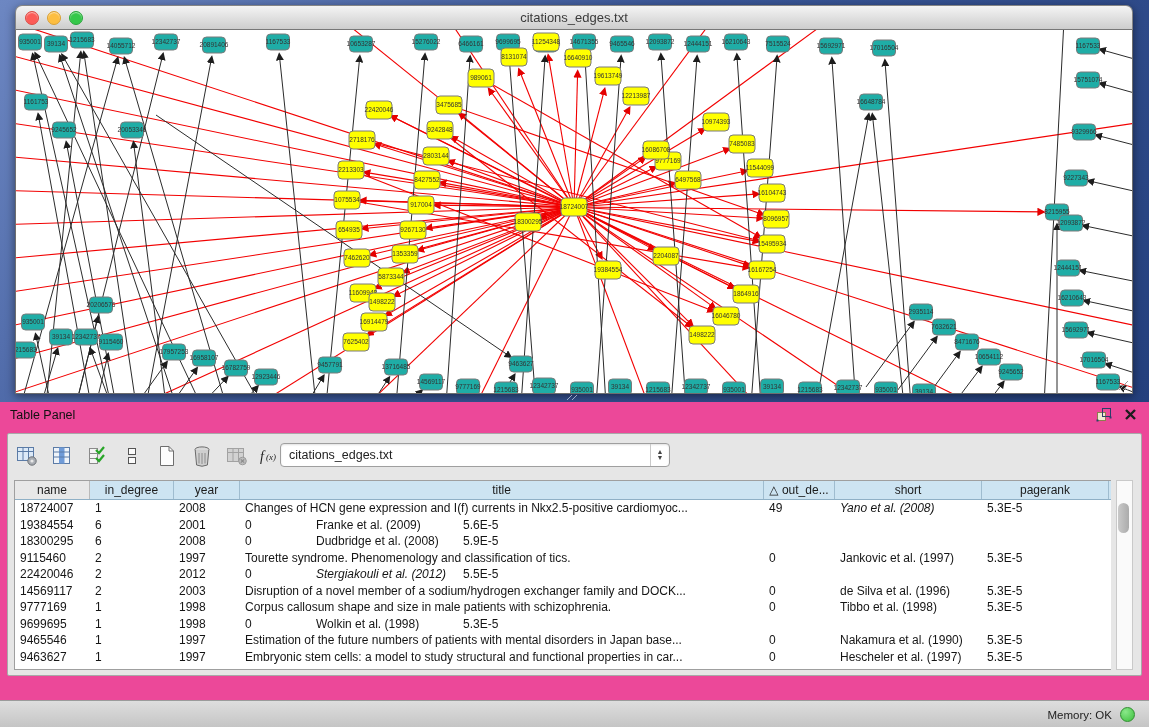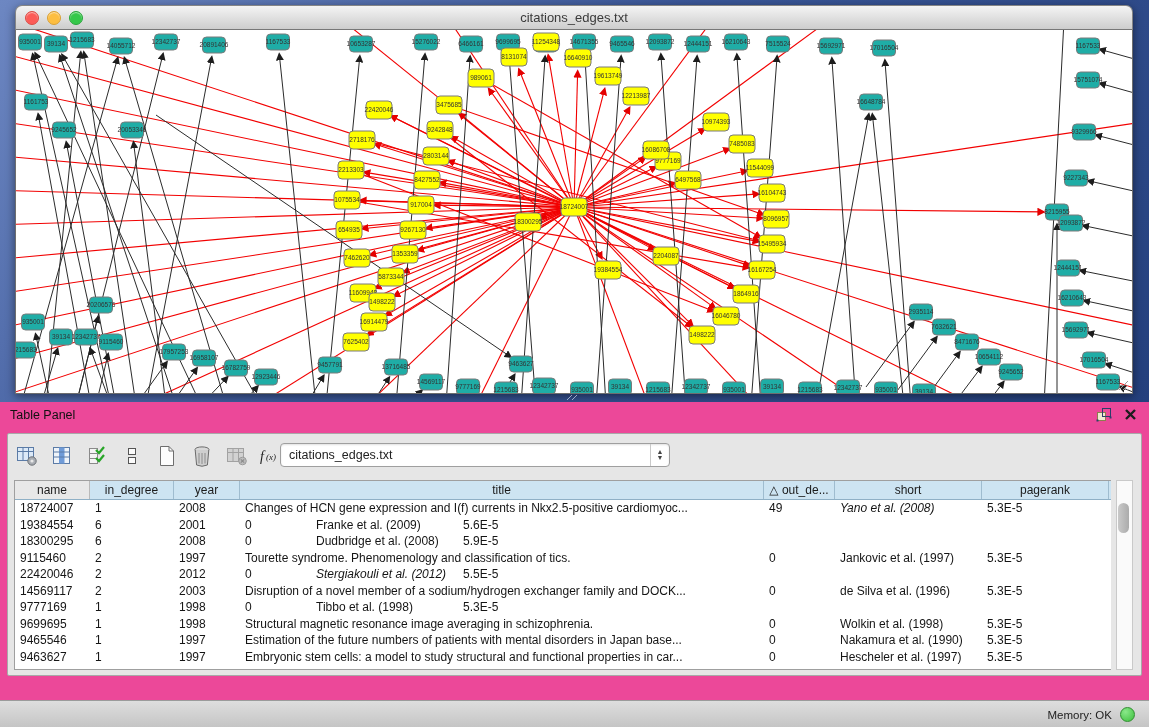--- a/index.html
+++ b/index.html
@@ -831,29 +831,29 @@
             <div class="td" style="width: 66px;">2003</div>
             <div class="td" style="width: 524px;">Disruption of a novel member of a sodium/hydrogen exchanger family and DOCK...</div>
             <div class="td" style="width: 71px;">0</div>
             <div class="td" style="width: 147px;">de Silva et al. (1996)</div>
             <div class="td" style="width: 127px;">5.3E-5</div>
           </div>
           <div class="tr">
             <div class="td" style="width: 75px;">9777169</div>
             <div class="td" style="width: 84px;">1</div>
             <div class="td" style="width: 66px;">1998</div>
+            <div class="td" style="width: 524px;">Corpus callosum shape and size in male patients with schizophrenia.</div>
             <div class="td" style="width: 71px;">0</div>
             <div class="td" style="width: 147px;">Tibbo et al. (1998)</div>
             <div class="td" style="width: 127px;">5.3E-5</div>
           </div>
           <div class="tr">
             <div class="td" style="width: 75px;">9699695</div>
             <div class="td" style="width: 84px;">1</div>
             <div class="td" style="width: 66px;">1998</div>
-            <div class="td" style="width: 524px;">Structural magnetic resonance image averaging in schizophrenia.</div>
             <div class="td" style="width: 71px;">0</div>
             <div class="td" style="width: 147px;">Wolkin et al. (1998)</div>
             <div class="td" style="width: 127px;">5.3E-5</div>
           </div>
           <div class="tr">
             <div class="td" style="width: 75px;">9465546</div>
             <div class="td" style="width: 84px;">1</div>
             <div class="td" style="width: 66px;">1997</div>
             <div class="td" style="width: 524px;">Estimation of the future numbers of patients with mental disorders in Japan base...</div>
             <div class="td" style="width: 71px;">0</div>

